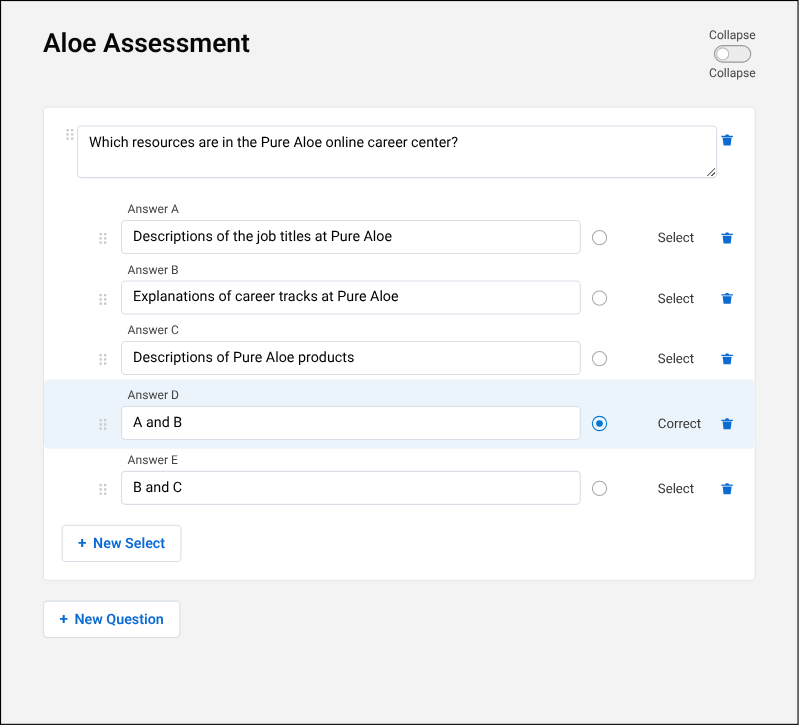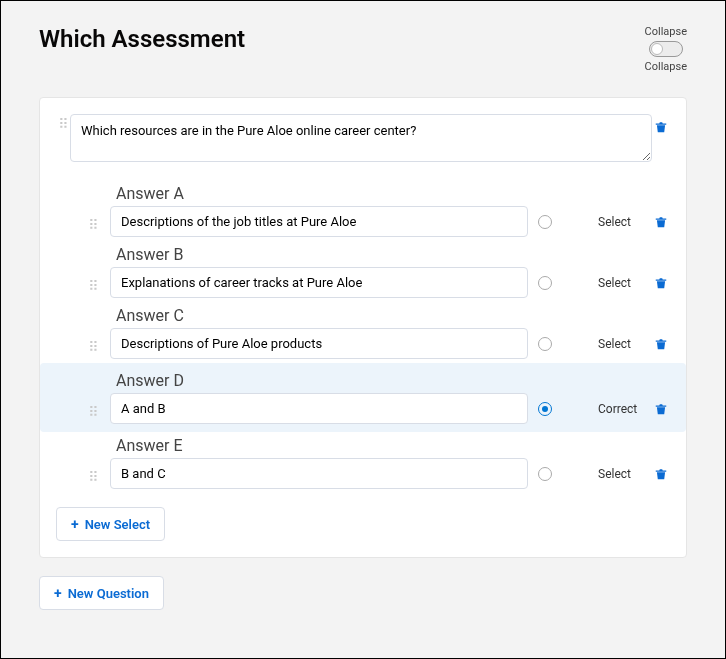--- a/index.html
+++ b/index.html
@@ -17,42 +17,42 @@
   .q-label { font-size: 12px; color: #444; margin-left: 46px; margin-bottom: 4px; }
   .q-row { display: flex; align-items: flex-start; }
   .drag-handle { width: 14px; color: #c9c9c9; font-size: 14px; line-height: 8px; margin-top: 6px; letter-spacing: -1px; cursor: grab; user-select: none; text-align: center; }
   .drag-handle::before { content: "⠿"; font-size: 14px; color: #c9c9c9; }
   .q-textarea { flex: 1; border: 1px solid #d8dde6; border-radius: 4px; padding: 8px 10px; font-size: 13px; min-height: 44px; resize: both; }
   .q-delete { width: 28px; display: flex; justify-content: center; align-items: flex-start; margin-top: 4px; }
 
   .answers { margin-top: 18px; }
   .answer-row-wrap { padding: 4px 0 4px 30px; border-radius: 4px; }
   .answer-row-wrap.correct { background: #ecf4fb; margin: 0 -16px; padding: 8px 16px 8px 46px; }
-  .ans-label { font-size: 16px; color: #444; margin-left: 30px; margin-bottom: 3px; }
+  .ans-label { font-size: 11px; color: #444; margin-left: 30px; margin-bottom: 3px; }
   .answer-row-wrap.correct .ans-label { margin-left: 30px; }
   .ans-row { display: flex; align-items: center; gap: 10px; }
   .ans-input { flex: 1; border: 1px solid #d8dde6; border-radius: 4px; padding: 7px 10px; font-size: 13px; background:#fff; }
   .radio { width: 14px; height: 14px; border: 1px solid #aaa; border-radius: 50%; display: inline-block; position: relative; cursor: pointer; flex: none; }
   .radio.checked { border-color: #0176d3; }
   .radio.checked::after { content:""; position:absolute; left: 3px; top: 3px; width: 6px; height: 6px; background: #0176d3; border-radius: 50%; }
   .select-label { font-size: 12px; color: #333; width: 44px; margin-left: 36px; }
   .trash { width: 18px; height: 18px; flex: none; display: flex; justify-content: center; align-items: center; cursor: pointer; }
   .trash svg { width: 14px; height: 14px; fill: #0b6bd3; }
 
   .btn { border: 1px solid #d8dde6; background: #fff; border-radius: 4px; padding: 8px 14px; font-size: 13px; color: #0b6bd3; font-weight: 600; display: inline-flex; align-items: center; gap: 6px; cursor: pointer; }
   .btn .plus { font-size: 14px; font-weight: 700; }
   .new-answer-wrap { margin-top: 14px; }
 </style>
 </head>
 <body>
 
 
 
 <div class="header-row">
-  <div class="page-title">Which Assessment</div>
+  <div class="page-title">Aloe Assessment</div>
   <div class="collapse-ctrl">
     <div class="collapse-label">Collapse</div>
     <div class="toggle">
         <div class="knob"></div>
       </div>
     <div class="collapse-label">Collapse</div>
   </div>
 </div>
 
 <div class="card">

